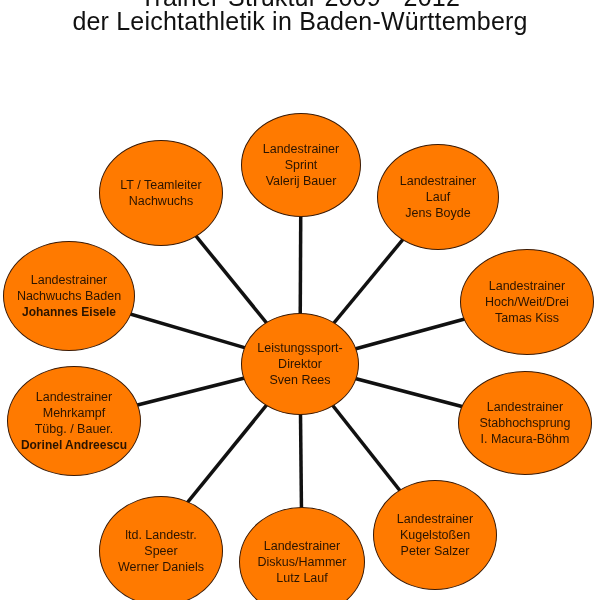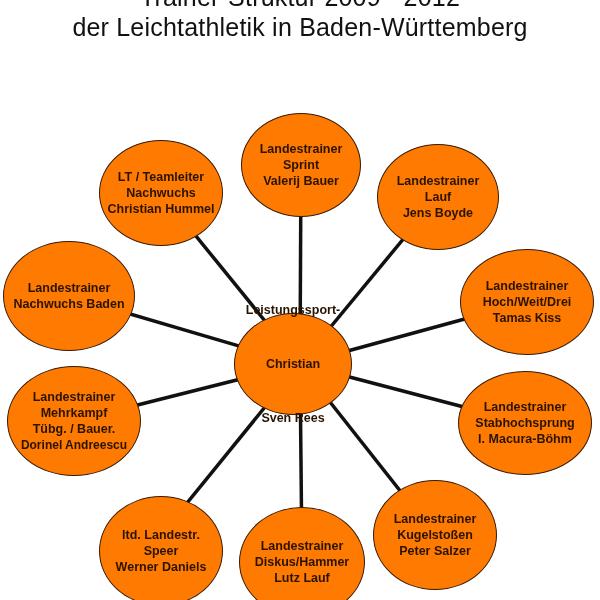--- a/index.html
+++ b/index.html
@@ -1,24 +1,24 @@
 <!DOCTYPE html>
 <html><head>
 <meta charset="utf-8">
 <style>
   html, body { margin: 0; padding: 0; background: #ffffff; }
   body { width: 600px; height: 600px; position: relative; overflow: hidden; font-family: "Liberation Sans", sans-serif; }
   .title { position: absolute; left: 0; width: 600px; text-align: center; color: #111; font-size: 25px; letter-spacing: 0.2px; white-space: nowrap; }
   .title.l1 { top: -17px; }
-  .title.l2 { top: 7px; margin-top: 6px; }
+  .title.l2 { top: 7px; }
   svg.links { position: absolute; left: 0; top: 0; }
   .node { position: absolute; box-sizing: border-box; border-radius: 50%; background: #ff7a00; border: 1.5px solid #3a1a05;
           display: flex; flex-direction: column; align-items: center; justify-content: center; text-align: center;
           color: #2a1400; font-size: 12.5px; line-height: 16px; }
-  .node .line { white-space: nowrap; font-weight: bold; }
+  .node .line { white-space: nowrap; }
   .node .line.bold { font-weight: bold; font-size: 12px; }
 </style>
 </head>
 <body>
 
 <div class="title l1">Trainer-Struktur 2009 - 2012</div>
 <div class="title l2">der Leichtathletik in Baden-Württemberg</div>
 
 <svg class="links" width="600" height="600" viewBox="0 0 600 600">
     <line x1="300" y1="364" x2="301" y2="165" stroke="#111111" stroke-width="3.5"></line>
@@ -71,24 +71,24 @@
     </div>
     <div class="node" style="left: 7px; top: 366px; width: 134px; height: 110px;">
       <div class="line">Landestrainer</div>
       <div class="line">Mehrkampf</div>
       <div class="line">Tübg. / Bauer.</div>
       <div class="line bold">Dorinel Andreescu</div>
     </div>
     <div class="node" style="left: 3px; top: 241px; width: 132px; height: 110px;">
       <div class="line">Landestrainer</div>
       <div class="line">Nachwuchs Baden</div>
+      <div class="line bold">Johannes Eisele</div>
     </div>
     <div class="node" style="left: 99px; top: 140px; width: 124px; height: 106px;">
       <div class="line">LT / Teamleiter</div>
       <div class="line">Nachwuchs</div>
-      <div class="line">Christian Hummel</div>
     </div>
-    <div class="node" style="left: 234px; top: 313px; width: 118px; height: 102px; gap: 38px;">
+    <div class="node" style="left: 241px; top: 313px; width: 118px; height: 102px;">
       <div class="line">Leistungssport-</div>
-      <div class="line">Christian</div>
+      <div class="line">Direktor</div>
       <div class="line">Sven Rees</div>
     </div>
   </div>
 
 </body></html>

